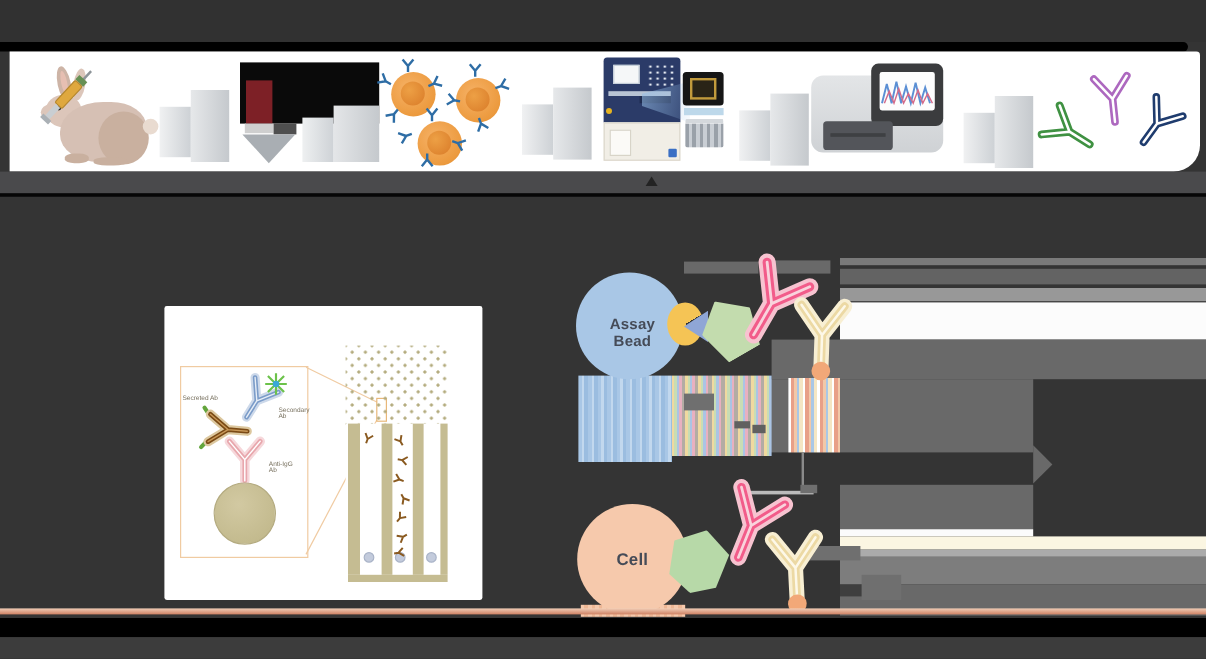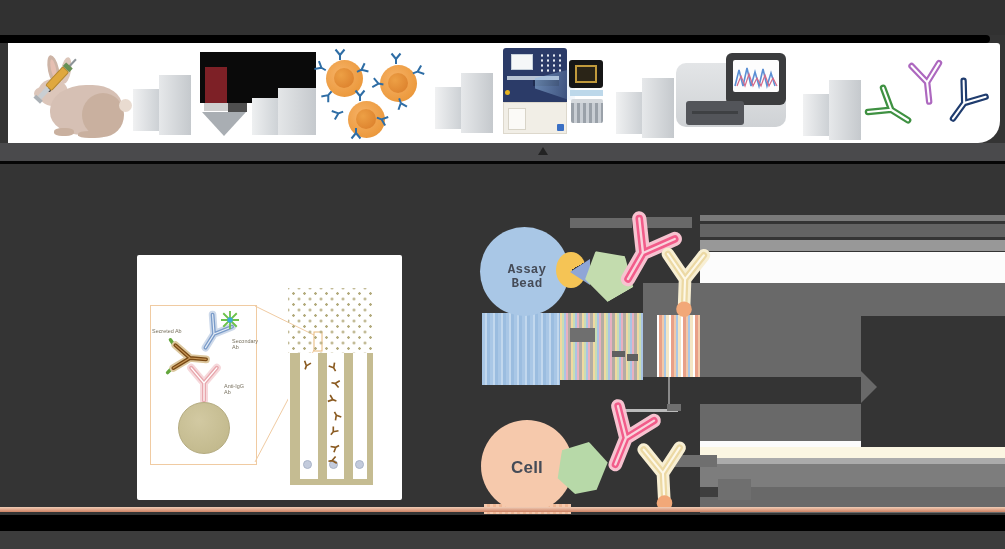--- a/index.html
+++ b/index.html
@@ -252,21 +252,21 @@
   <div class="abs" style="left:618px;top:409px;width:60px;height:3px;background:#dddddd;opacity:.8;"></div>
   <div class="abs" style="left:667px;top:404px;width:14px;height:7px;background:#6f6f6f;"></div>
   <div class="abs" style="left:612px;top:351px;width:13px;height:6px;background:#606060;"></div>
   <div class="abs" style="left:627px;top:354px;width:11px;height:7px;background:#606060;"></div>
   <div class="abs" style="left:570px;top:328px;width:25px;height:14px;background:#6f6f6f;"></div>
   <div class="abs" style="left:668px;top:455px;width:49px;height:12px;background:#6f6f6f;"></div>
   <div class="abs" style="left:718px;top:479px;width:33px;height:21px;background:#6f6f6f;"></div>
   <div class="abs" style="left:318px;top:523px;width:8px;height:6px;background:#5f5f5f;"></div>
 
   <div class="abs bigcircle" id="assaycircle">
-    <div class="abs circlabel" style="left:11px;top:36px;width:72px;font-size:12.5px;text-align:center;font-family:Liberation Mono, monospace;">Assay Bead</div>
+    <div class="abs circlabel" style="left:11px;top:36px;width:72px;font-size:12.5px;text-align:center;">Assay Bead</div>
   </div>
   <div class="abs" style="left:556px;top:252px;width:30px;height:36px;border-radius:50%;background:conic-gradient(from 0deg,#f5c455 0 60deg,transparent 60deg 120deg,#f5c455 120deg);"></div>
   <div class="abs clip-tri-left" style="left:570px;top:259px;width:20px;height:26px;background:#8fa6d6;"></div>
   <div class="abs clip-pent" style="left:585px;top:248px;width:46px;height:50px;background:#c3dcae;transform:rotate(-30deg);"></div>
   <svg class="abs" style="left:606px;top:212px;transform:rotate(30deg);" width="74" height="82" viewBox="0 0 100 120">
     <g fill="none" stroke-linecap="round">
       <path d="M50,60 L20,19 M50,60 L80,19 M50,60 L50,104" stroke="#f7c3d0" stroke-width="21"></path>
       <path d="M50,60 L20,19 M50,60 L80,19 M50,60 L50,104" stroke="#f25c8a" stroke-width="11"></path>
       <path d="M50,60 L20,19 M50,60 L80,19 M50,60 L50,104" stroke="#f9d3dc" stroke-width="3.5"></path>
     </g>
@@ -274,21 +274,21 @@
   <svg class="abs" style="left:655px;top:241px;transform:rotate(2deg);" width="60" height="80" viewBox="0 0 100 126">
     <g fill="none" stroke-linecap="round">
       <path d="M50,60 L20,19 M50,60 L80,19 M50,60 L50,102" stroke="#f8efd3" stroke-width="21"></path>
       <path d="M50,60 L20,19 M50,60 L80,19 M50,60 L50,102" stroke="#ecd9a4" stroke-width="11"></path>
       <path d="M50,60 L20,19 M50,60 L80,19 M50,60 L50,102" stroke="#fdf8e8" stroke-width="3.5"></path>
     </g>
     <circle cx="50" cy="110" r="13" fill="#f2a878"></circle>
   </svg>
 
   <div class="abs bigcircle" id="cellcircle">
-    <div class="abs circlabel" style="left:18px;top:38px;width:56px;font-size:17px;text-align:center;">Cell</div>
+    <div class="abs circlabel" style="left:18px;top:38px;width:56px;font-size:14px;text-align:center;">Cell</div>
   </div>
   <div class="abs clip-hex" style="left:556px;top:441px;width:52px;height:54px;background:#b7d9a8;transform:rotate(15deg);"></div>
   <svg class="abs" style="left:590px;top:399px;transform:rotate(22deg);" width="72" height="78" viewBox="0 0 100 120">
     <g fill="none" stroke-linecap="round">
       <path d="M50,60 L20,19 M50,60 L80,19 M50,60 L50,104" stroke="#f7c3d0" stroke-width="21"></path>
       <path d="M50,60 L20,19 M50,60 L80,19 M50,60 L50,104" stroke="#f25c8a" stroke-width="11"></path>
       <path d="M50,60 L20,19 M50,60 L80,19 M50,60 L50,104" stroke="#f9d3dc" stroke-width="3.5"></path>
     </g>
   </svg>
   <svg class="abs" style="left:633px;top:437px;transform:rotate(-3deg);" width="60" height="76" viewBox="0 0 100 126">

